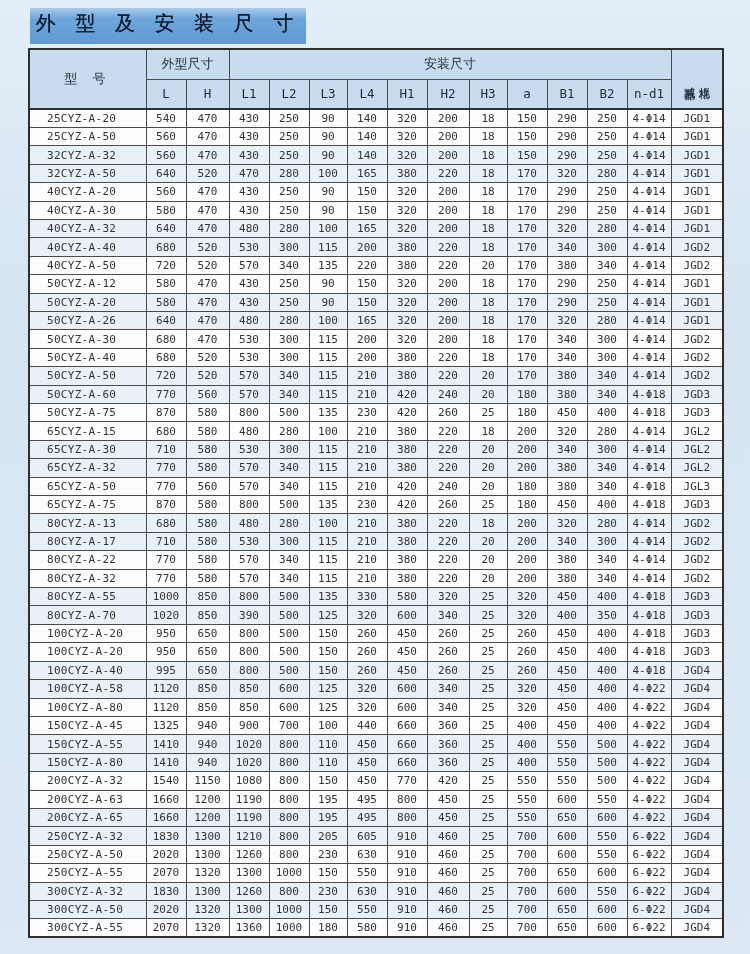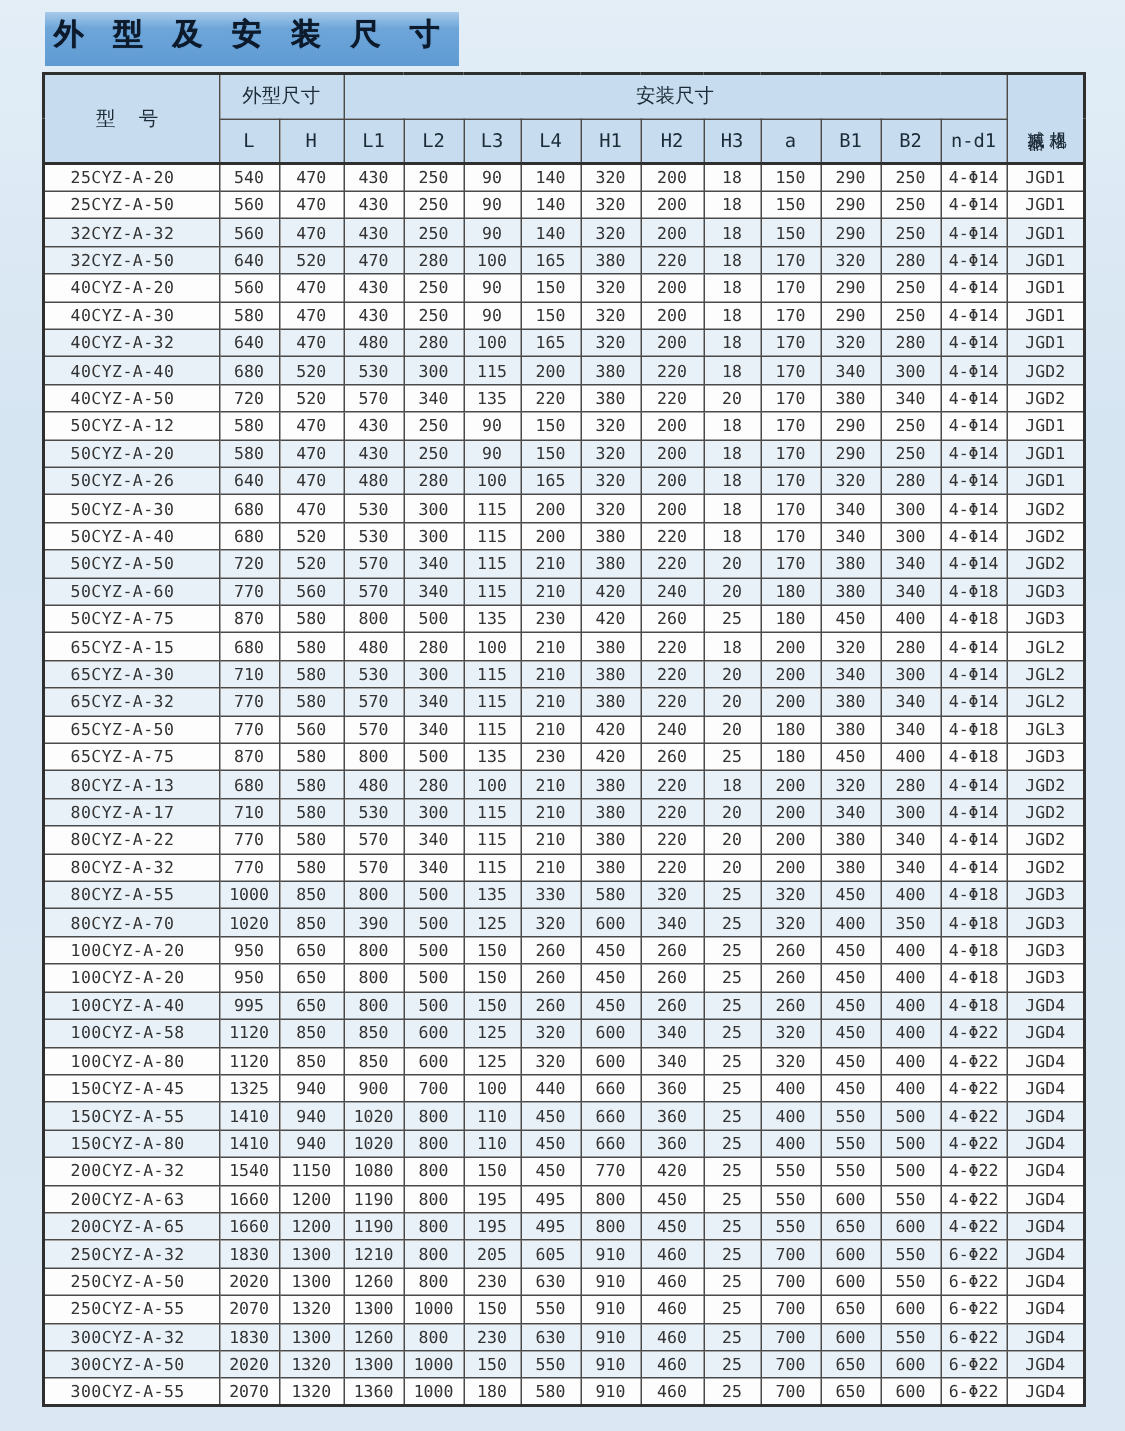--- a/index.html
+++ b/index.html
@@ -12,21 +12,21 @@
     position: relative;
     background: linear-gradient(180deg, #e3eef7 0%, #d6e5f2 30%, #dbe8f4 100%);
   }
   .title-banner {
     position: absolute;
     left: 30px; top: 8px;
     width: 276px; height: 36px;
     background: linear-gradient(180deg, #a9cbea 0%, #6ea6da 30%, #5e9ad2 100%);
     color: #0c1a2b;
     font-size: 20px;
-    font-weight: bold;
+    font-weight: normal;
     letter-spacing: 7px;
     line-height: 30px;
     text-align: center;
     text-shadow: 0 0 0.5px #0c1a2b;
   }
   table.dim-table {
     position: absolute;
     left: 28px; top: 48px;
     width: 694px;
     border-collapse: collapse;
@@ -38,20 +38,21 @@
     text-align: center;
     vertical-align: middle;
     overflow: hidden;
     white-space: nowrap;
   }
   table.dim-table { border: 2px solid #2f2f2f; }
   thead th {
     background: #c7dcee;
     color: #1c2b38;
     font-weight: normal;
+    font-family: Liberation Serif, serif;
   }
   thead tr.group-row th { height: 30px; font-size: 13px; }
   thead tr.sub-row th { height: 30px; font-size: 12.5px; font-family: "DejaVu Sans Mono", monospace; }
   th.model-head { font-size: 14px; letter-spacing: 6px; }
   th.damper-head { padding: 2px 0; }
   .damper-vertical {
     display: flex;
     justify-content: center;
     align-items: center;
     gap: 2px;

